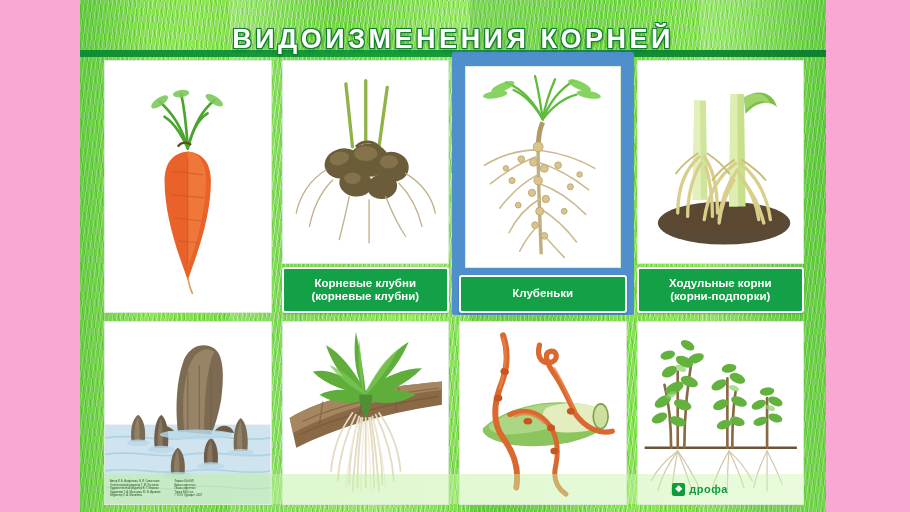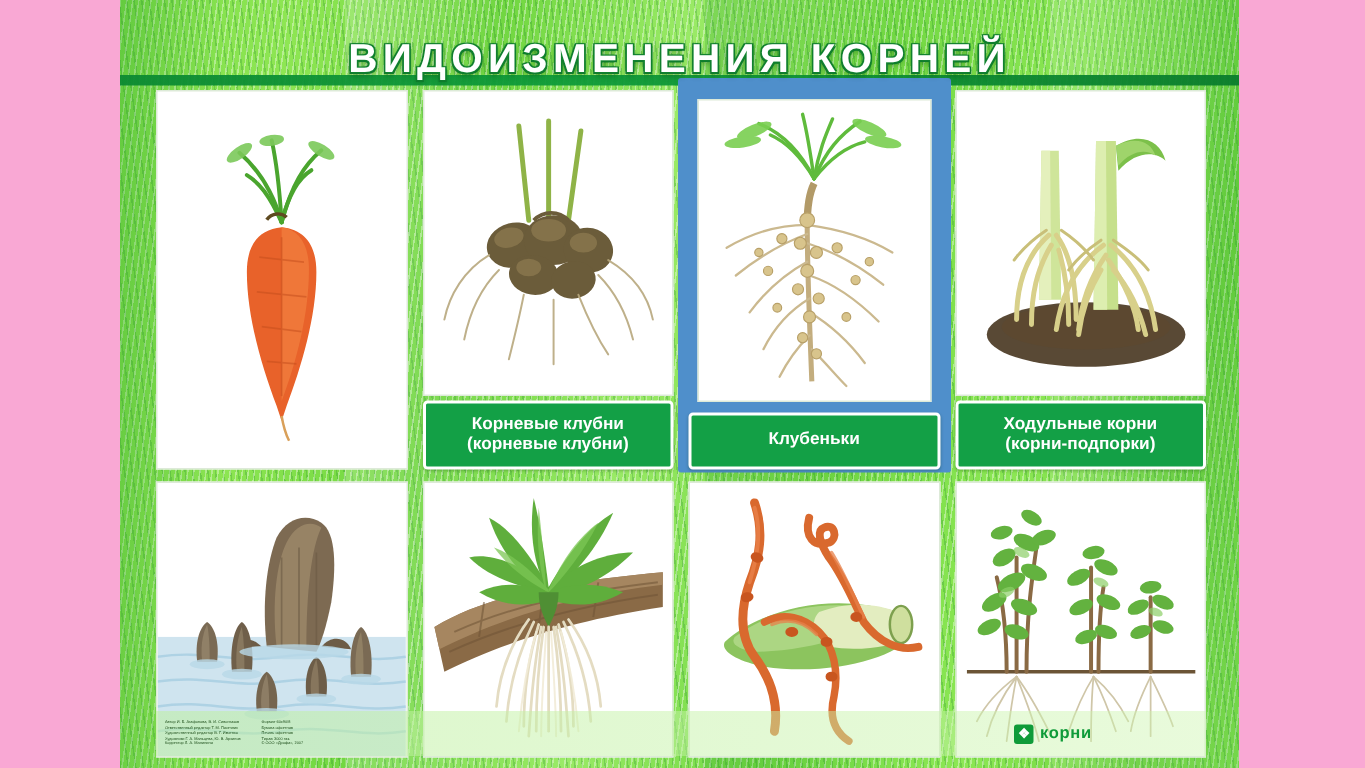--- a/index.html
+++ b/index.html
@@ -495,18 +495,18 @@
 Художественный редактор В. Г. Ивченко
 Художники Г. А. Мальцева, Ю. В. Архипов
 Корректор Л. А. Малинина</div>
       <div class="cred-col">Формат 60х90/8
 Бумага офсетная
 Печать офсетная
 Тираж 3000 экз.
 © ООО «Дрофа», 2007</div>
       <div id="logo">
         <div id="logo-mark">❖</div>
-        <div id="logo-text">корни</div>
+        <div id="logo-text">дрофа</div>
       </div>
     </div>
 
   </div>
 </div>
 
 </body></html>

